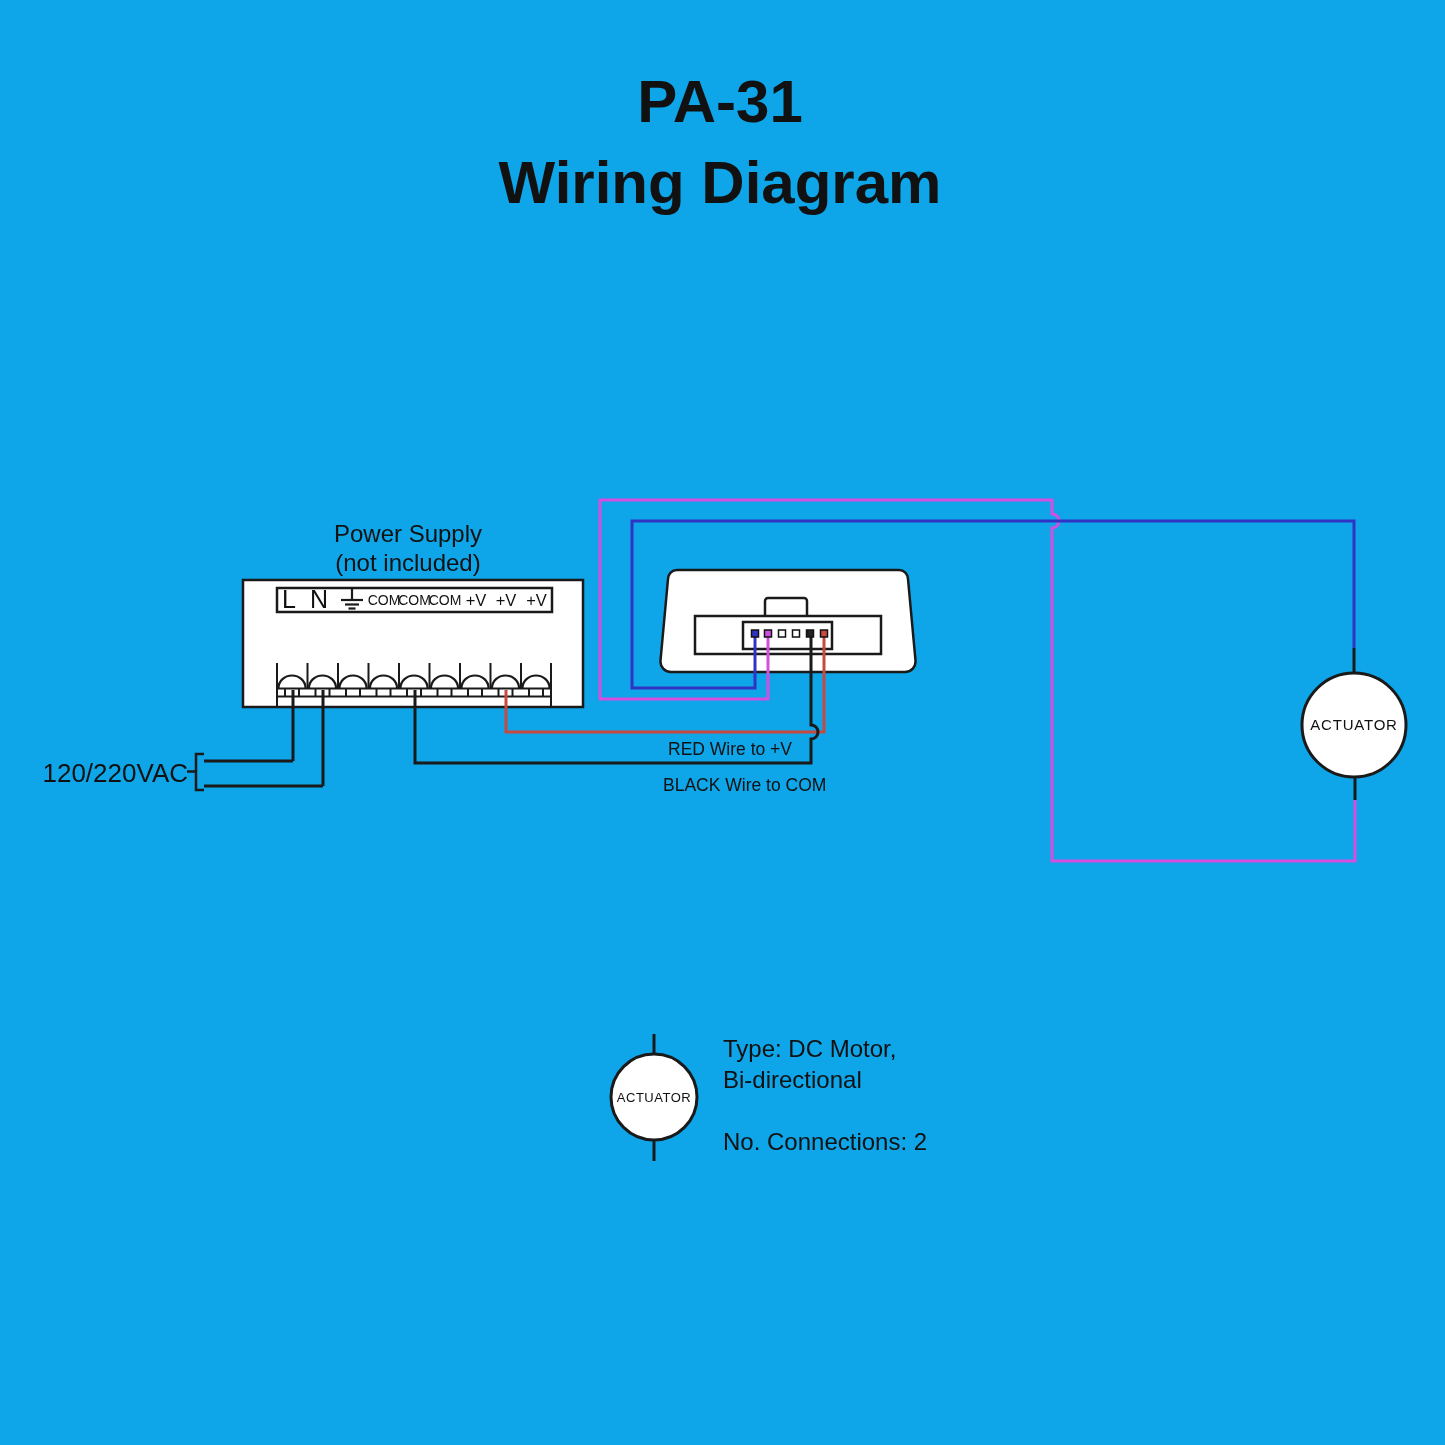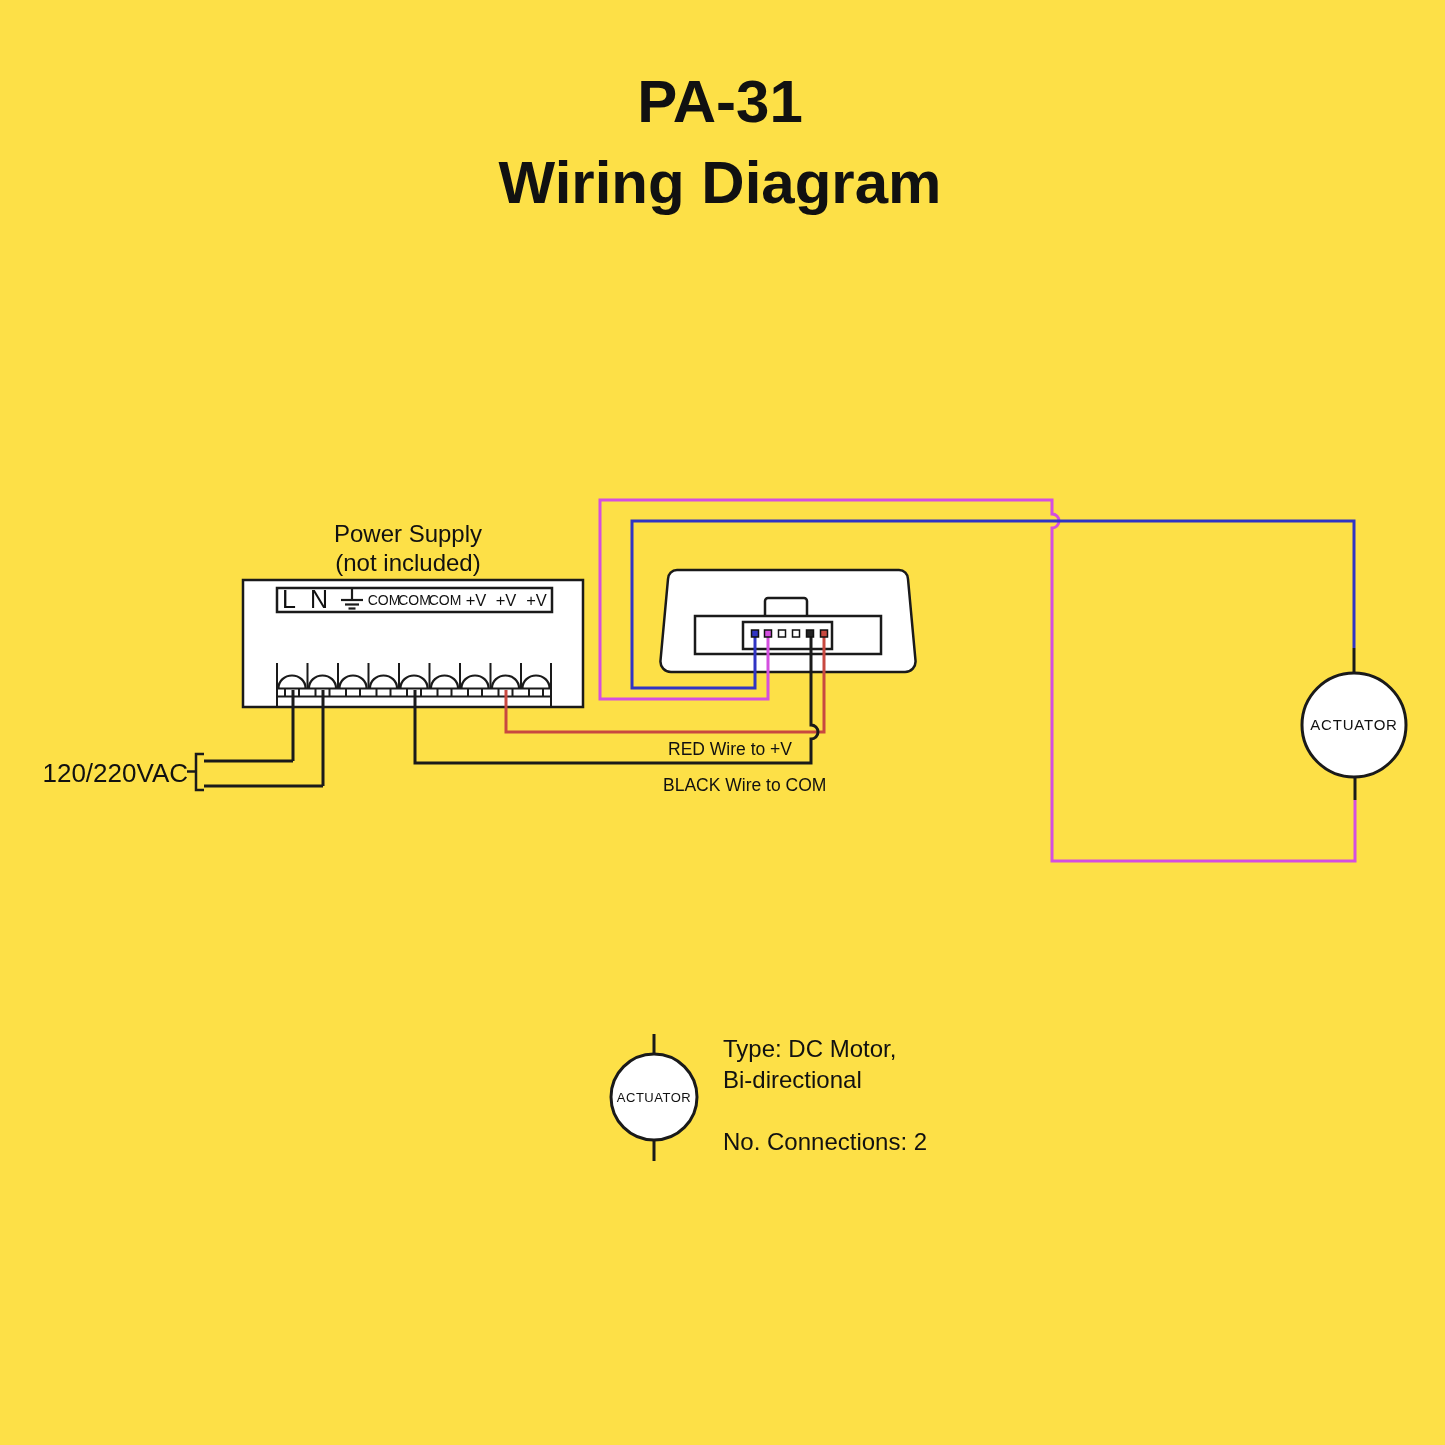--- a/index.html
+++ b/index.html
@@ -1,16 +1,16 @@
 <!DOCTYPE html>
 <html><head>
 <meta charset="utf-8">
 <style>
   html,body{margin:0;padding:0;background:#fff;}
-  #stage{position:relative;width:1445px;height:1445px;background:#fde047;overflow:hidden;}
+  #stage{position:relative;width:1445px;height:1445px;background:#0ea5e9;overflow:hidden;}
   svg{position:absolute;left:0;top:0;}
   text{font-family:"Liberation Sans","DejaVu Sans",sans-serif;fill:#111;}
   .t-title{font-size:60px;font-weight:bold;}
   .t-caption{font-size:24px;}
   .t-input{font-size:26px;}
   .t-note{font-size:17.5px;}
   .t-ln{font-size:25px;}
   .t-com{font-size:14px;}
   .t-v{font-size:16.5px;}
   .t-act{font-size:15px;letter-spacing:0.8px;}

